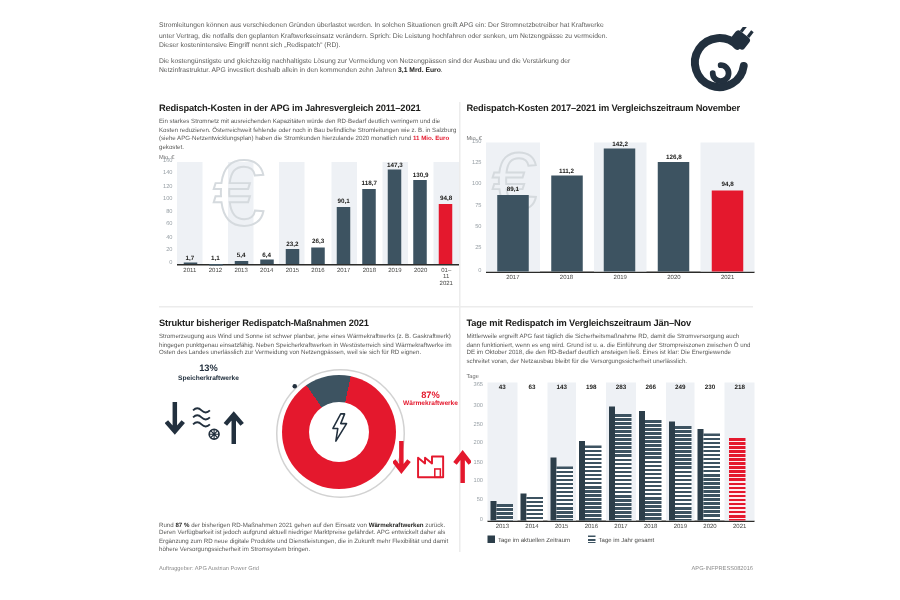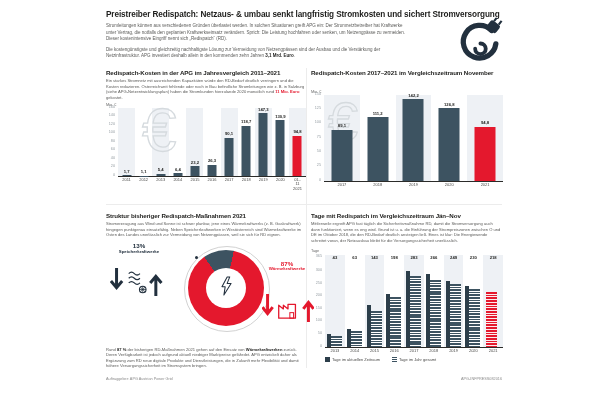--- a/index.html
+++ b/index.html
@@ -61,21 +61,20 @@
   .note{font-size:4.1px;line-height:1.35;color:#5a5a58;margin-top:3px;}
   .note b{color:#1d1d1b;}
   .foot{position:absolute;top:377px;font-size:3.8px;color:#8c8c8c;}
 </style>
 </head>
 <body>
 
 <div class="canvas">
 
   <div class="hdr">
-    <h1>Preistreiber Redispatch: Netzaus- &amp; umbau senkt langfristig Stromkosten und sichert Stromversorgung</h1>
     <p>Stromleitungen können aus verschiedenen Gründen überlastet werden. In solchen Situationen greift APG ein: Der Stromnetzbetreiber hat Kraftwerke unter Vertrag, die notfalls den geplanten Kraftwerkseinsatz verändern. Sprich: Die Leistung hochfahren oder senken, um Netzengpässe zu vermeiden. Dieser kostenintensive Eingriff nennt sich „Redispatch“ (RD).</p>
     <p><span>Die kostengünstigste und gleichzeitig nachhaltigste Lösung zur Vermeidung von Netzengpässen sind der Ausbau und die Verstärkung der Netzinfrastruktur. APG investiert deshalb allein in den kommenden zehn Jahren </span><b>3,1 Mrd. Euro</b><span>.</span></p>
     <div class="plug">
       <svg viewBox="0 0 52 52" width="50" height="50">
         <path d="M39 13 A17 17 0 1 0 43.5 27" fill="none" stroke="#22303e" stroke-width="5.5" stroke-linecap="round"></path>
         <path d="M27.5 26.5 a5.5 5.5 0 1 1 -5.5 5.5" fill="none" stroke="#22303e" stroke-width="4" stroke-linecap="round"></path>
         <g transform="rotate(38 41 9)">
           <rect x="35" y="4" width="12" height="10" rx="2.5" fill="#22303e"></rect>
           <line x1="38" y1="4" x2="38" y2="-1" stroke="#22303e" stroke-width="2.2"></line>
           <line x1="44" y1="4" x2="44" y2="-1" stroke="#22303e" stroke-width="2.2"></line>

